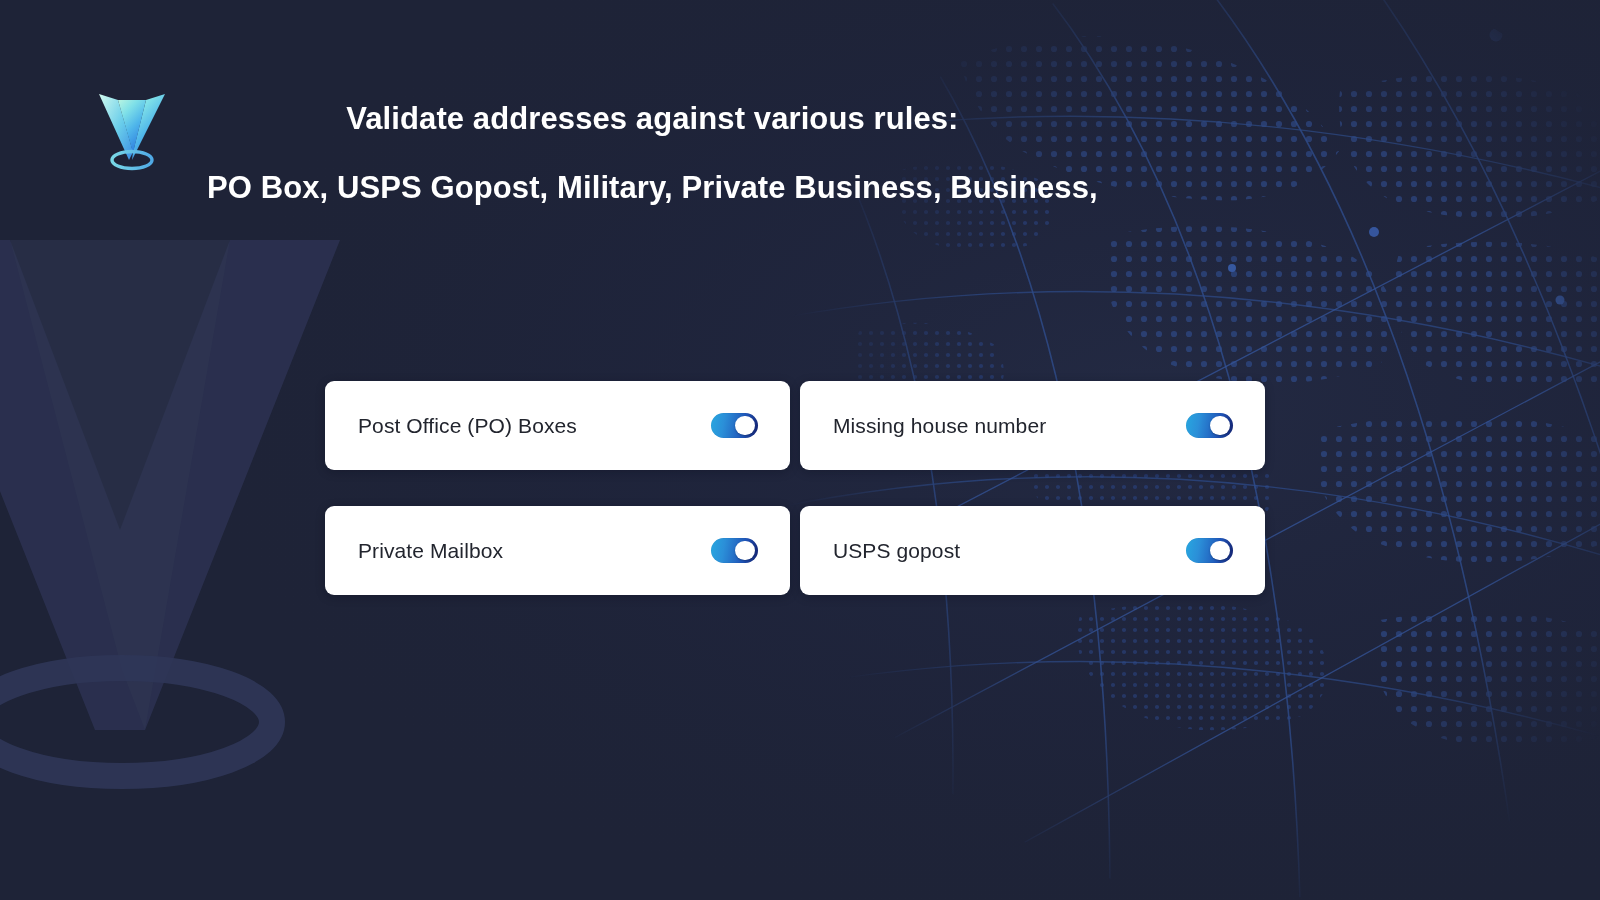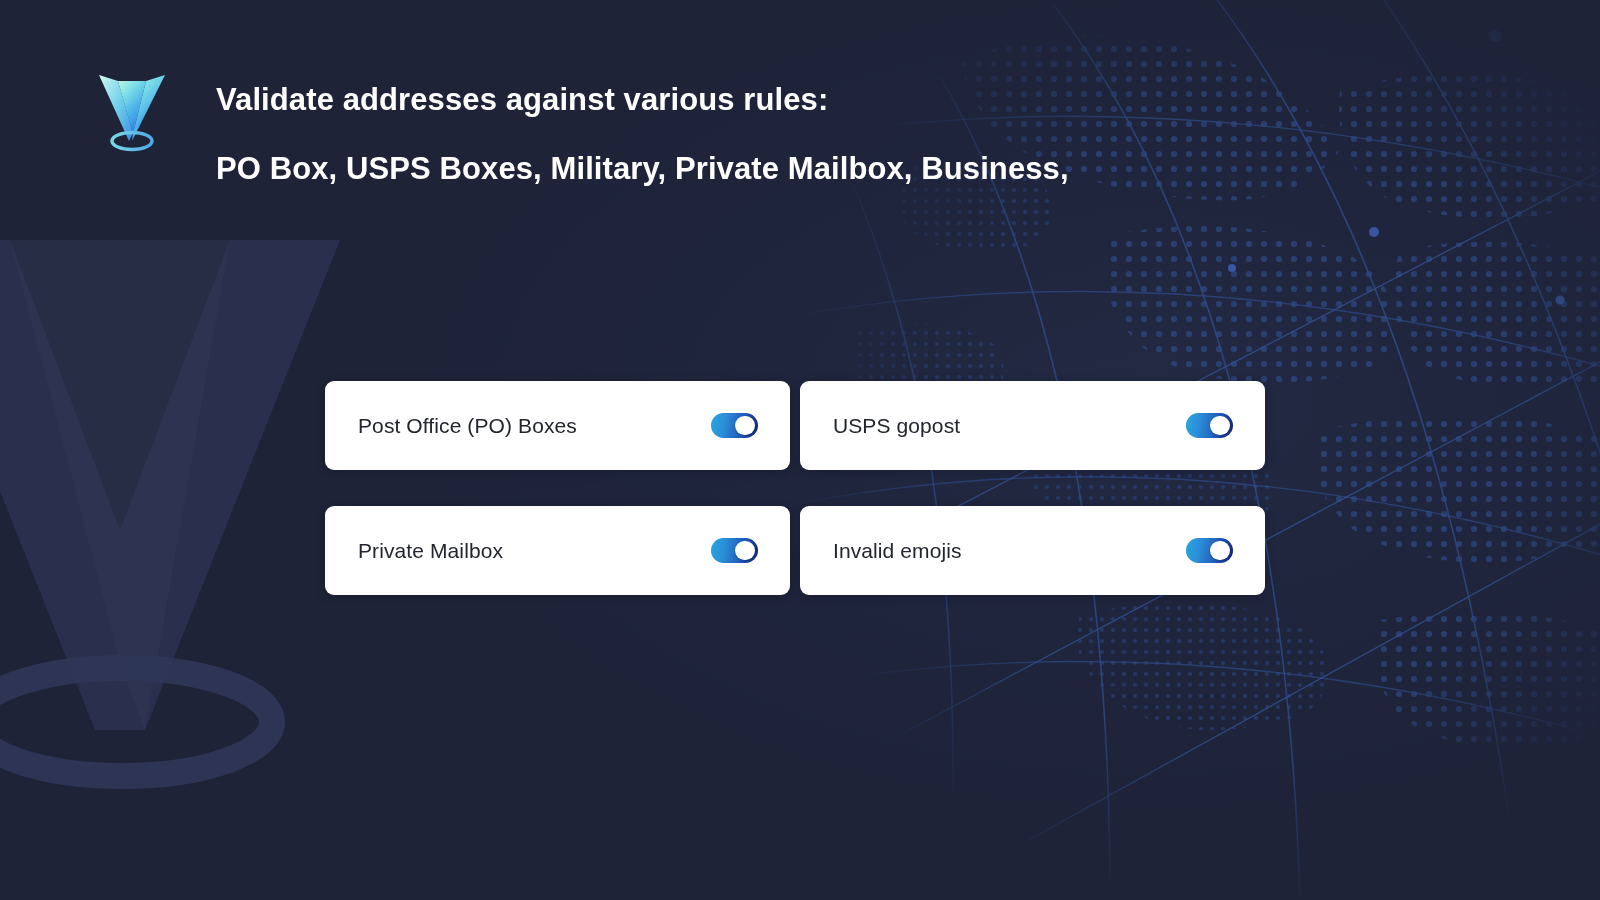--- a/index.html
+++ b/index.html
@@ -59,24 +59,25 @@
   #content {
     position: absolute;
     inset: 0;
     width: 1600px;
     height: 900px;
   }
 
   #header {
     position: absolute;
     left: 96px;
-    top: 65px;
+    top: 84px;
     display: flex;
     align-items: flex-start;
-    gap: 14px;
+    gap: 5px;
+    text-align: center;
   }
 
   #brand-logo {
     width: 72px;
     height: 86px;
     flex: none;
     margin-top: 6px;
   }
 
   #headline {
@@ -280,50 +281,50 @@
 
       <path d="M 69 4 L 50 10 L 37 62 L 36 70 Z" fill="url(#logoGrad)"></path>
 
       <path d="M 22 10 L 50 10 L 37 63 Z" fill="url(#logoGrad)"></path>
 
       <ellipse cx="36" cy="70" rx="20" ry="8.5" fill="none" stroke="url(#ringGrad)" stroke-width="3.4"></ellipse>
     </svg>
 
     <h1 id="headline">
       <span class="hl-line">Validate addresses against various rules:</span>
-      <span class="hl-line">PO Box, USPS Boxes, Military, Private Mailbox, Business,</span>
+      <span class="hl-line">PO Box, USPS Gopost, Military, Private Business, Business,</span>
     </h1>
   </div>
 
   <div id="rules-grid">
 
     <div class="rule-card">
       <span class="rule-label">Post Office (PO) Boxes</span>
       <span class="toggle" role="switch" aria-checked="true">
         <span class="knob"></span>
       </span>
     </div>
 
+    <div class="rule-card">
+      <span class="rule-label">Missing house number</span>
+      <span class="toggle" role="switch" aria-checked="true">
+        <span class="knob"></span>
+      </span>
+    </div>
+
+    <div class="rule-card">
+      <span class="rule-label">Private Mailbox</span>
+      <span class="toggle" role="switch" aria-checked="true">
+        <span class="knob"></span>
+      </span>
+    </div>
 
     <div class="rule-card">
       <span class="rule-label">USPS gopost</span>
       <span class="toggle" role="switch" aria-checked="true">
         <span class="knob"></span>
       </span>
     </div>
 
-    <div class="rule-card">
-      <span class="rule-label">Private Mailbox</span>
-      <span class="toggle" role="switch" aria-checked="true">
-        <span class="knob"></span>
-      </span>
-    </div>
-
-    <div class="rule-card">
-      <span class="rule-label">Invalid emojis</span>
-      <span class="toggle" role="switch" aria-checked="true">
-        <span class="knob"></span>
-      </span>
-    </div>
 
 
   </div>
 </div>
 
 </body></html>

